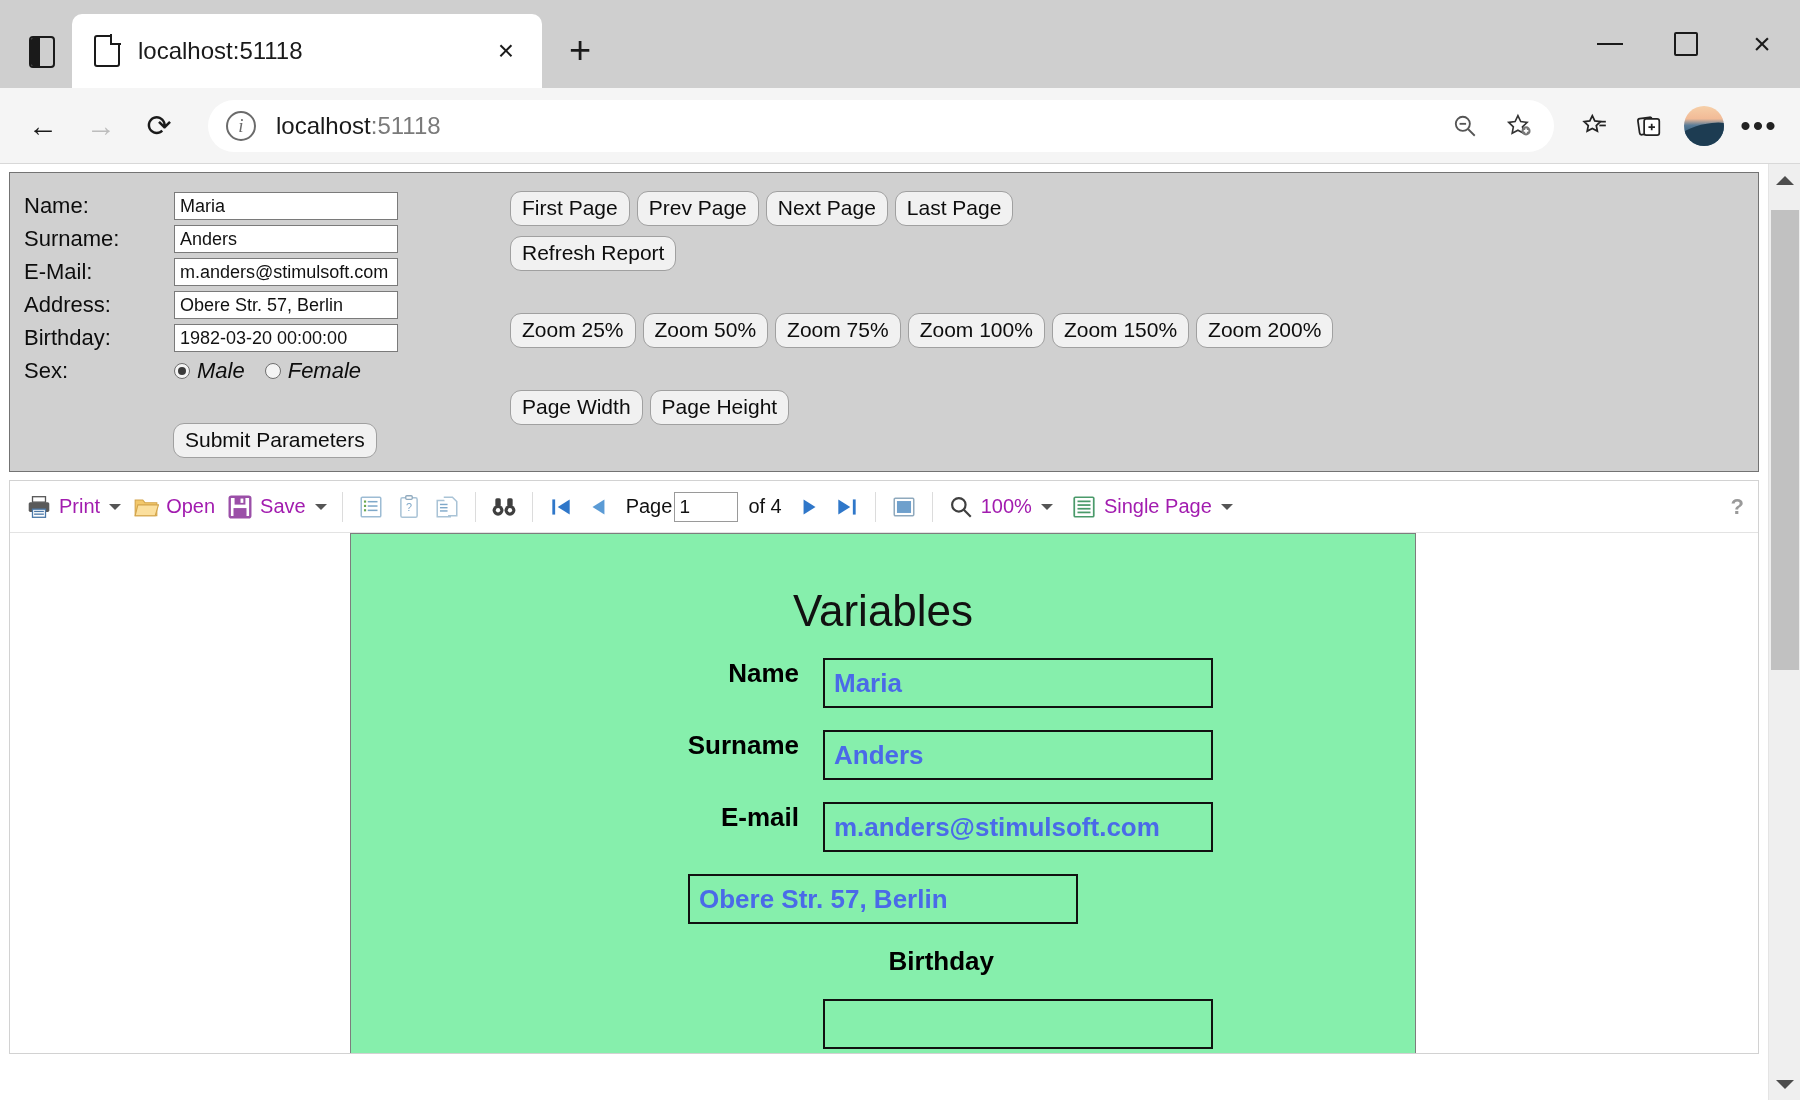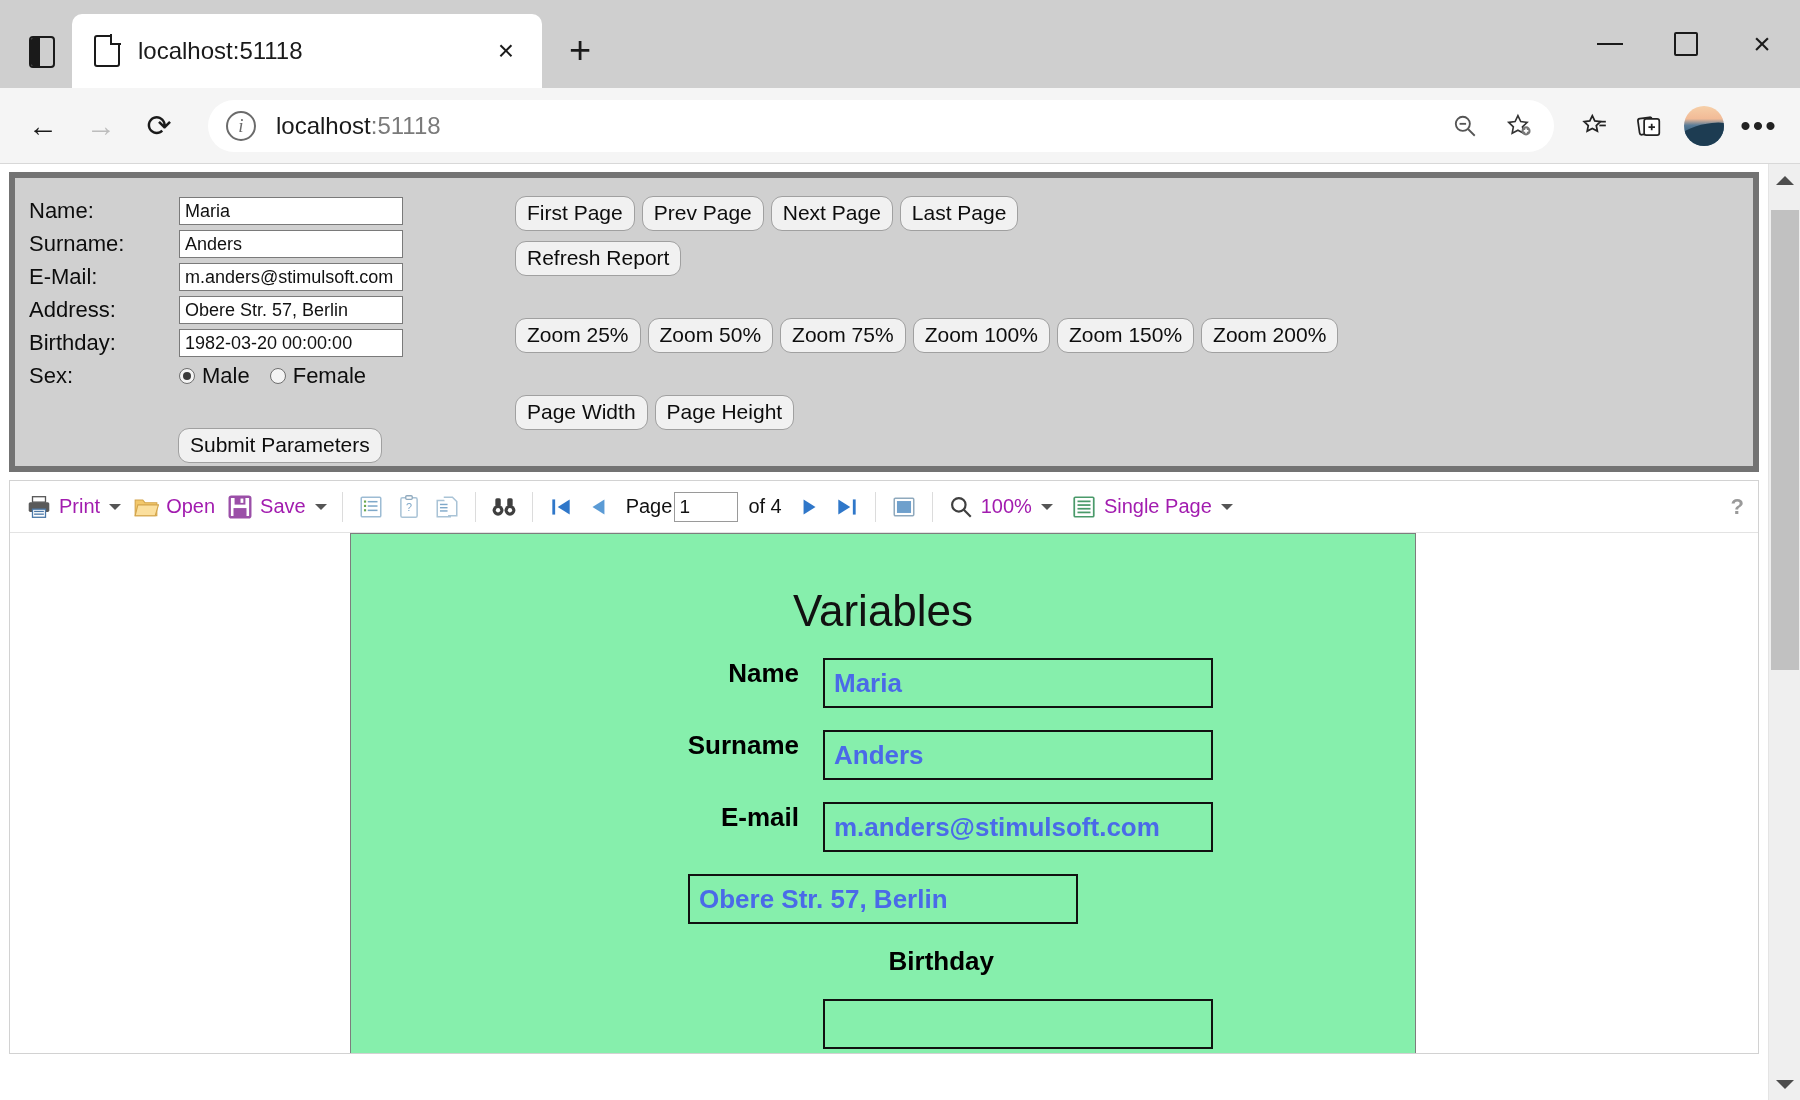--- a/index.html
+++ b/index.html
@@ -109,32 +109,32 @@
   
   .viewport{
     position:relative; width:1800px; height:936px; background:#ffffff; overflow:hidden;
   }
   .page-scroll{
     position:absolute; left:0; top:0; width:1768px; height:936px; overflow:hidden;
   }
 
   
   .param-panel{
-    margin:8px 9px 0 9px; background:#d0d0d0; border:6px solid #737373;
+    margin:8px 9px 0 9px; background:#d0d0d0; border:1px solid #737373;
     height:300px; position:relative;padding-left:11px;
   }
   .param-left{ position:absolute; left:14px; top:16px; }
   .prow{ display:flex; align-items:center; height:33px; }
   .plabel{ width:150px; font-size:22px; color:#0d0d0d; }
   .pinput{
     width:224px; height:28px; background:#ffffff; border:1px solid #7a7a7a;
     font-size:18px; color:#111; padding:0 5px; font-family:"Liberation Sans", sans-serif;
     line-height:26px;
   }
-  .radio-wrap{ display:flex; align-items:center; font-size:22px; color:#0d0d0d; }
+  .radio-wrap{ display:flex; align-items:center; font-size:22px; color:#0d0d0d;font-style:italic; }
   .radio{
     width:16px; height:16px; border-radius:50%; border:1px solid #6e6e6e;
     background:#f4f4f4; display:inline-block; position:relative; margin-right:7px;
   }
   .radio.checked:after{
     content:""; position:absolute; left:3px; top:3px; width:8px; height:8px;
     border-radius:50%; background:#3a3a3a;
   }
   .radio-gap{ width:20px; }
   .btn{

